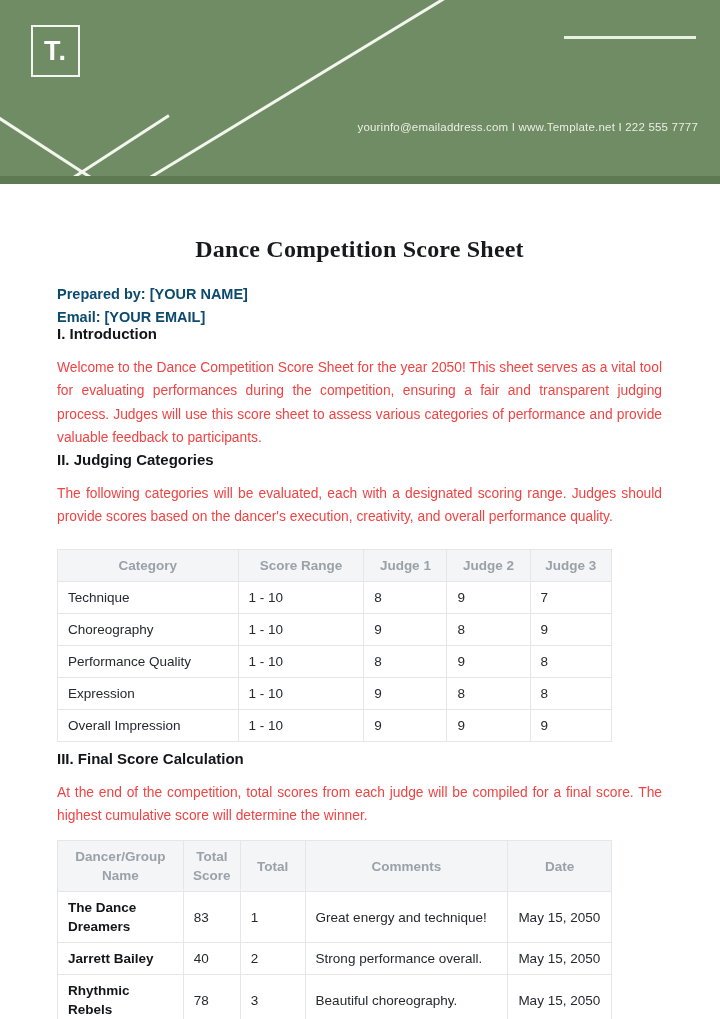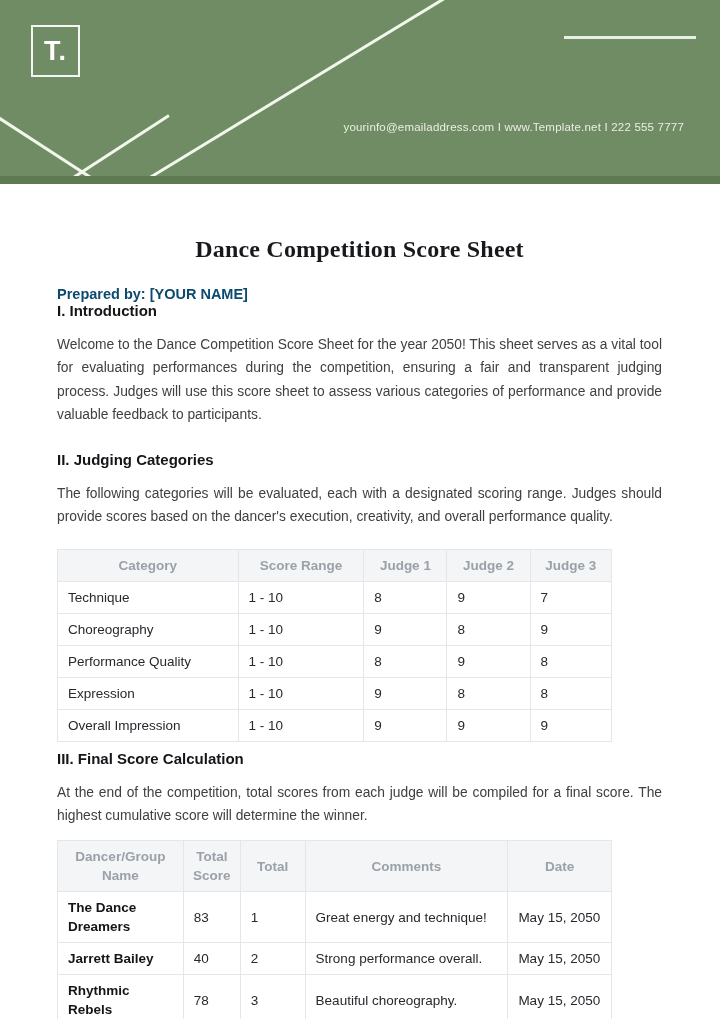--- a/index.html
+++ b/index.html
@@ -39,21 +39,21 @@
   }
   .deco-1 { left: 150px; top: 176px; width: 350px; transform: rotate(-31.3deg); }
   .deco-2 { left: -14px; top: 108px; width: 175px; transform: rotate(33deg); }
   .deco-3 { left: 18px;  top: 212px; width: 180px; transform: rotate(-33deg); }
   .rule-top-right {
     position: absolute; right: 24px; top: 36px;
     width: 132px; height: 3px;
     background: rgba(245,249,241,0.9);
   }
   .contact-line {
-    position: absolute; right: 36px; top: 121px;
+    position: absolute; right: 22px; top: 121px;
     font-size: 11.5px; color: #e9efe2;
     letter-spacing: 0.2px;
   }
 
   
   .doc { padding: 0 58px 0 57px; }
 
   .doc-title {
     margin-top: 52px;
     text-align: center;
@@ -63,27 +63,27 @@
     font-family: Liberation Serif, serif;
   }
   .byline { font-size: 14.5px; font-weight: bold; color: #0c4a6e; }
   .byline.prepared { margin-top: 23px; }
   .byline.email    { margin-top: 7px; }
 
   .sec-heading {
     font-size: 15px; font-weight: bold; color: #131518;
   }
   .sec-1 { }
-  .sec-2 { margin-top: 25px; }
+  .sec-2 { margin-top: 2px; }
   .sec-3 { margin-top: 8px; }
 
   .para {
     margin-top: 14px;
     font-size: 13.8px; line-height: 23.3px;
-    color: #404040;
+    color: #ef4444;
     text-align: justify;
   }
 
   
   table {
     border-collapse: collapse;
     width: 555px;
     table-layout: fixed;
     font-size: 13.5px;
   }
@@ -122,20 +122,21 @@
   </div>
   <div class="contact-line">yourinfo@emailaddress.com  I  www.Template.net  I  222 555 7777</div>
   <div class="banner-dark-strip"></div>
 </div>
 
 <div class="doc">
 
   <h1 class="doc-title">Dance Competition Score Sheet</h1>
 
   <div class="byline prepared">Prepared by: [YOUR NAME]</div>
+  <div class="byline email">Email: [YOUR EMAIL]</div>
 
   <h2 class="sec-heading sec-1">I. Introduction</h2>
   <p class="para">Welcome to the Dance Competition Score Sheet for the year 2050! This sheet serves as a vital tool for evaluating performances during the competition, ensuring a fair and transparent judging process. Judges will use this score sheet to assess various categories of performance and provide valuable feedback to participants.</p>
 
   <h2 class="sec-heading sec-2">II. Judging Categories</h2>
   <p class="para">The following categories will be evaluated, each with a designated scoring range. Judges should provide scores based on the dancer's execution, creativity, and overall performance quality.</p>
 
   <table class="tbl-judging">
     <colgroup>
       <col style="width:32.6%">

